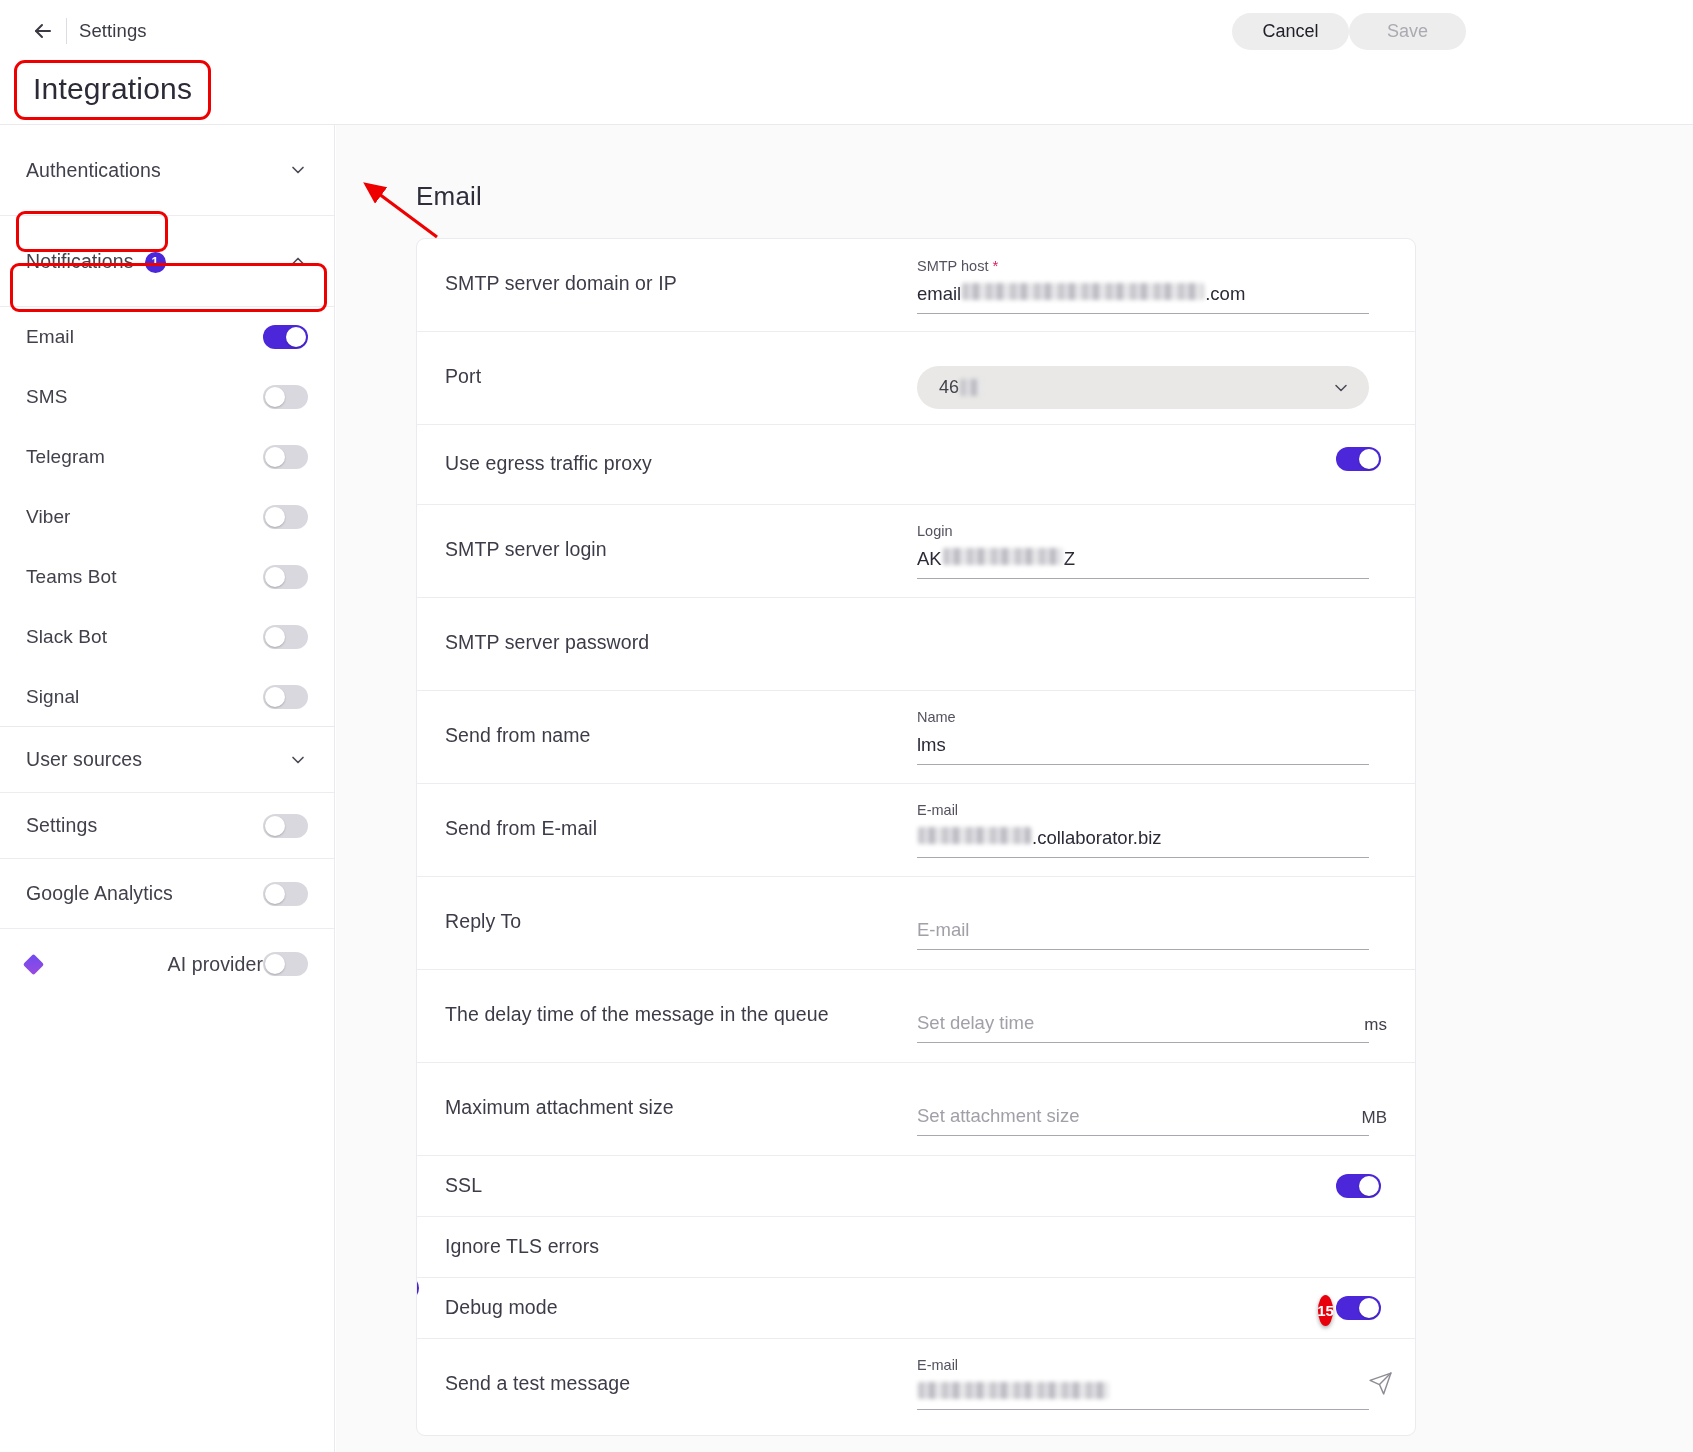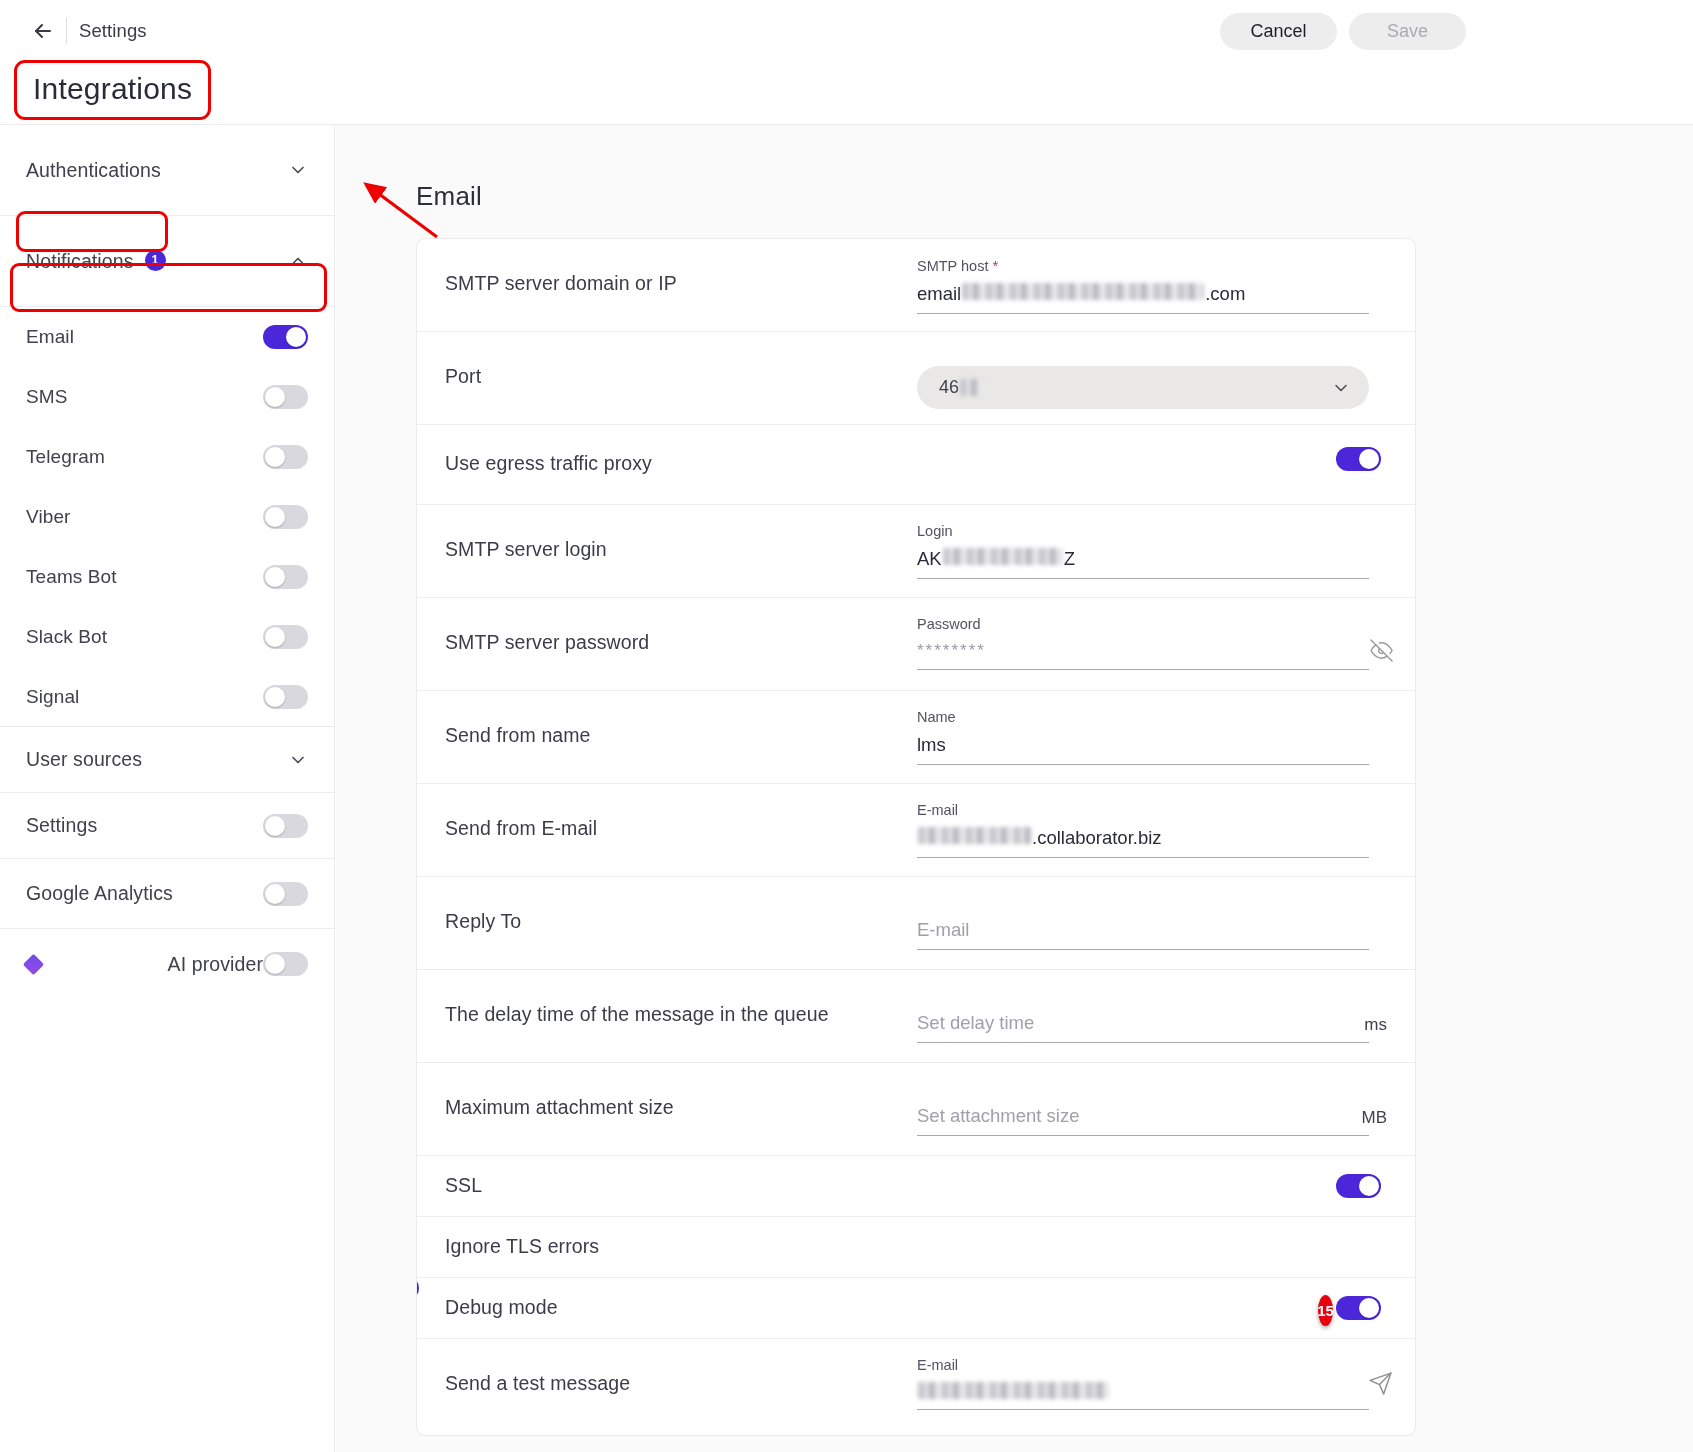--- a/index.html
+++ b/index.html
@@ -18,21 +18,21 @@
     background: #fff; display: flex; align-items: center;
   }
   .back-btn {
     margin-left: 26px; width: 34px; height: 34px;
     display: flex; align-items: center; justify-content: center;
     color: #3a3a45; cursor: pointer;
   }
   .back-sep { width: 1px; height: 26px; background: #dcdce2; margin: 0 12px 0 6px; }
   .breadcrumb-text { font-size: 18.5px; color: #3b3b46; letter-spacing: .1px; }
   .topbar-actions {
-    position: absolute; right: 26px; top: 13px; display: flex; gap: 12px;
+    position: absolute; right: 26px; top: 13px; display: flex; gap: 0;
   }
   .btn {
     height: 37px; min-width: 117px; border: none; border-radius: 19px;
     background: #eeedee; font-size: 18px; font-family: inherit;
     color: #1f1f28; cursor: pointer; padding: 0 22px;
   }
   .btn.disabled { color: #aaaab1; cursor: default; }
 
   
   .page-title-wrap { position: absolute; top: 60px; left: 14px; }
@@ -194,21 +194,21 @@
     <div class="side-row side-group">
       <div class="side-label">Authentications</div>
       <span class="chev">
         <svg width="20" height="20" viewBox="0 0 24 24" fill="none" stroke="currentColor" stroke-width="2" stroke-linecap="round" stroke-linejoin="round">
             <polyline points="6 9 12 15 18 9"></polyline>
           </svg>
       </span>
     </div>
 
     <div class="side-row side-group">
-      <div class="side-label" style="flex:none;display:flex;align-items:flex-start;">
+      <div class="side-label" style="flex:none;display:flex;align-items:flex-end;">
         <span>Notifications</span>
         <span class="badge-count">1</span>
       </div>
       <div style="flex:1"></div>
       <span class="chev">
         <svg width="20" height="20" viewBox="0 0 24 24" fill="none" stroke="currentColor" stroke-width="2" stroke-linecap="round" stroke-linejoin="round">
             <polyline points="18 15 12 9 6 15"></polyline>
           </svg>
       </span>
     </div>
@@ -355,35 +355,20 @@
                   <span class="blur" style="width:120px"></span>
                   <span>Z</span>
               </div>
             </div>
           </div>
         </div>
 
         <div class="frow">
 
           <div class="frow-label">SMTP server password</div>
-          <div class="frow-ctl">
-            <div class="field">
-              <div class="field-caption">Password</div>
-              <div class="field-line">
-                <span class="pw-dots">********</span>
-              </div>
-              <span class="eye-btn">
-                <svg width="23" height="23" viewBox="0 0 24 24" fill="none" stroke="currentColor" stroke-width="1.5" stroke-linecap="round" stroke-linejoin="round">
-                  <path d="M17.94 17.94A10.07 10.07 0 0 1 12 20c-7 0-11-8-11-8a18.45 18.45 0 0 1 5.06-5.94M9.9 4.24A9.12 9.12 0 0 1 12 4c7 0 11 8 11 8a18.5 18.5 0 0 1-2.16 3.19"></path>
-                  <path d="M9.88 9.88a3 3 0 1 0 4.24 4.24"></path>
-                  <line x1="1" y1="1" x2="23" y2="23"></line>
-                </svg>
-              </span>
-            </div>
-          </div>
         </div>
 
         <div class="frow">
 
           <div class="frow-label">Send from name</div>
           <div class="frow-ctl">
             <div class="field">
               <div class="field-caption">Name</div>
               <div class="field-line">lms</div>
             </div>

